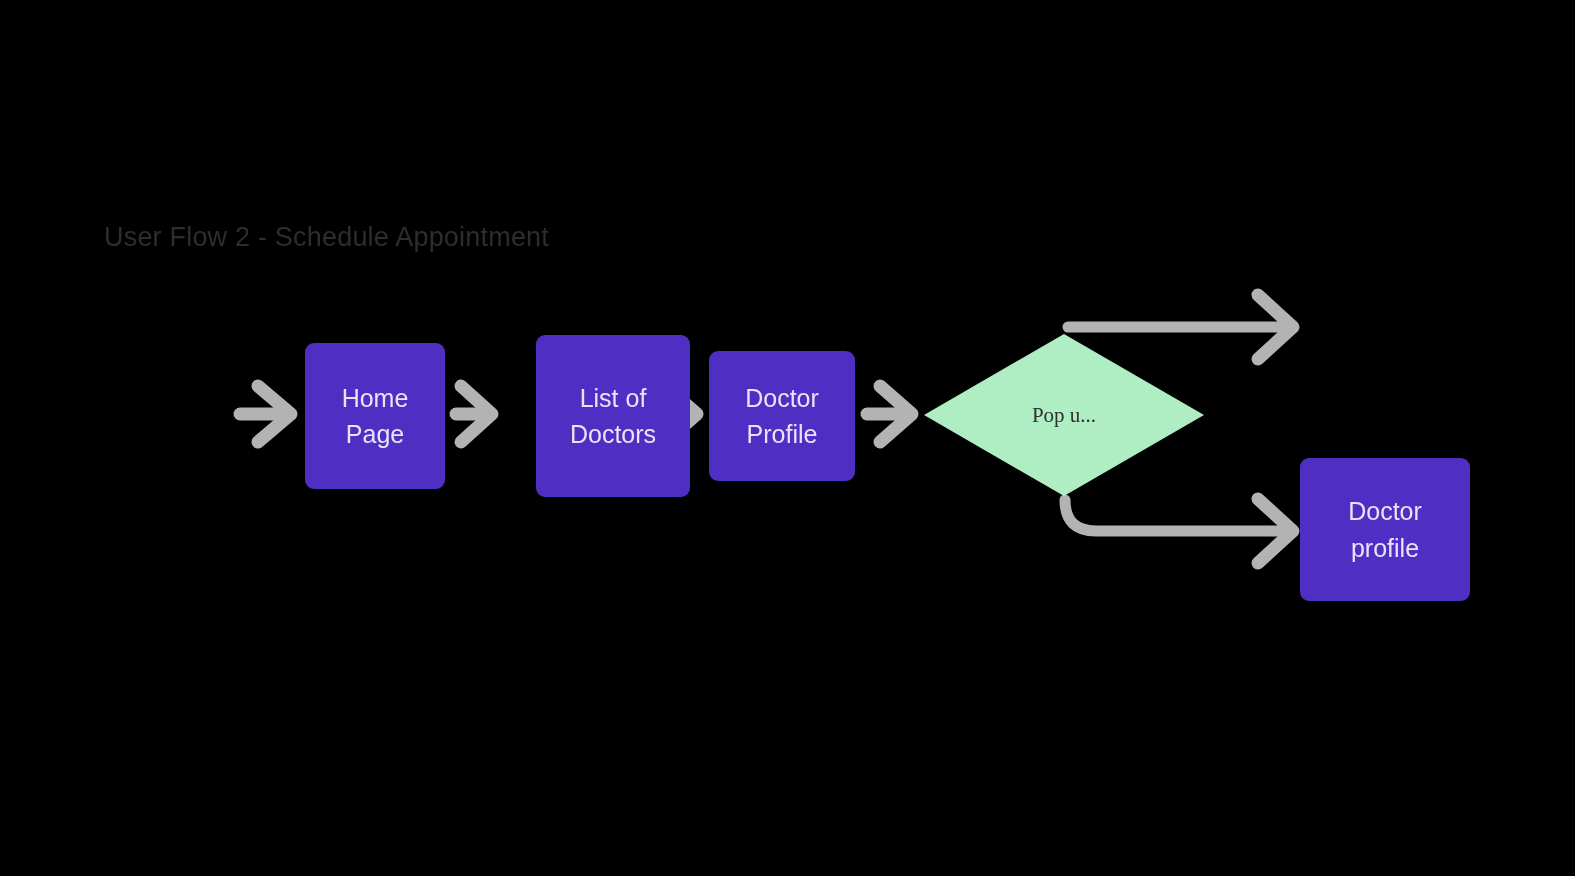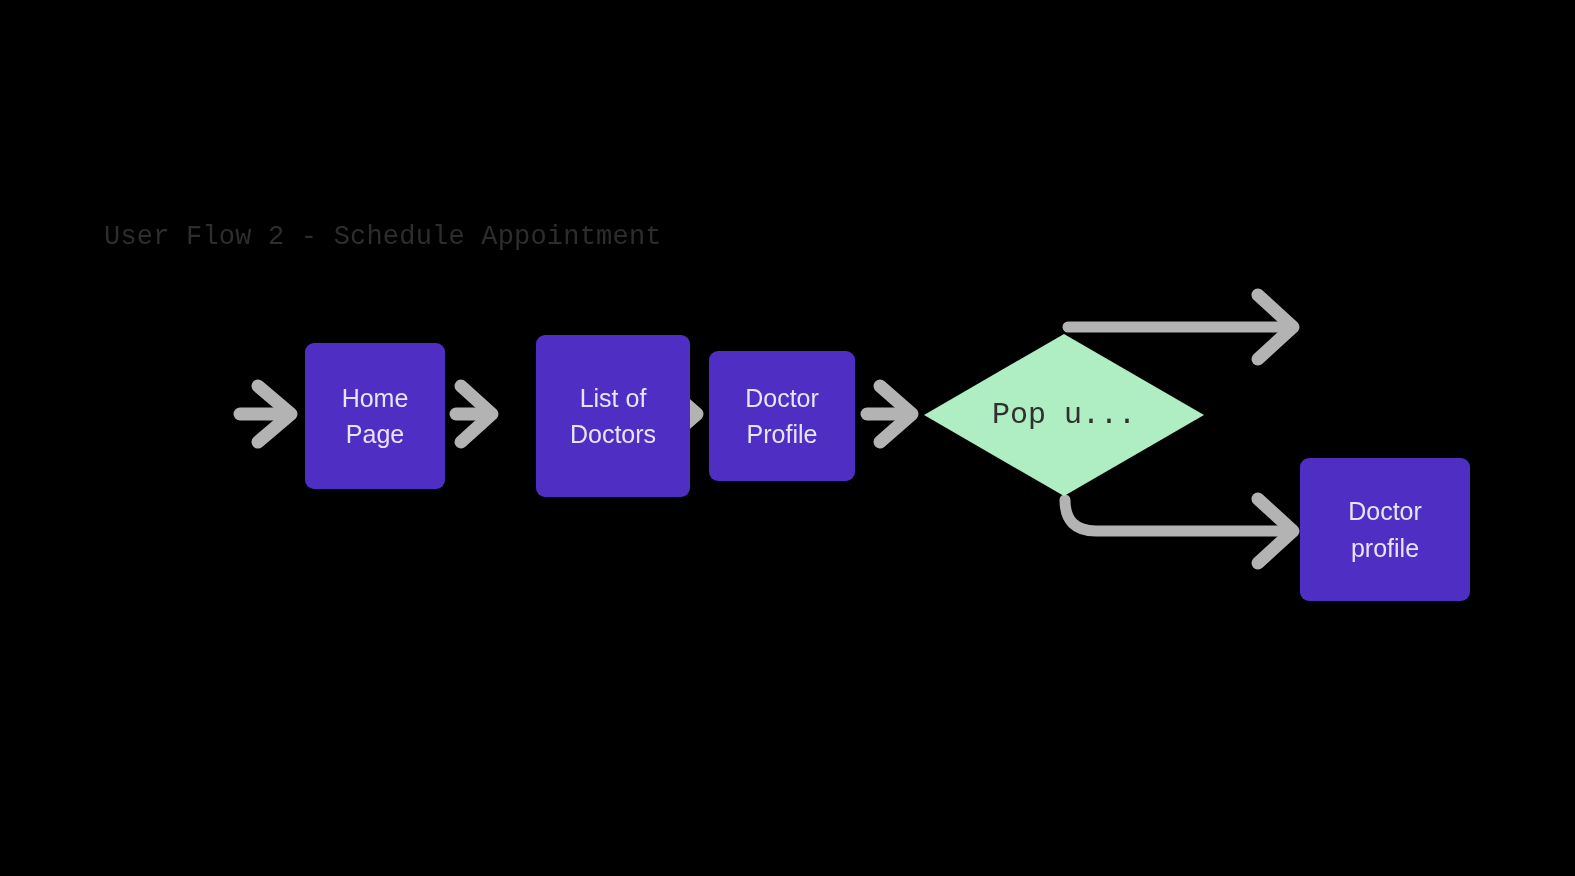--- a/index.html
+++ b/index.html
@@ -15,21 +15,21 @@
     background: #000000;
     overflow: hidden;
     font-family: "Liberation Sans", sans-serif;
   }
 
   
   .flow-title {
     position: absolute;
     left: 104px;
     top: 222px;
-    font-family: Liberation Mono, monospace;
+    font-family: Liberation Sans, sans-serif;
     font-size: 27px;
     font-weight: 500;
     letter-spacing: 0.2px;
     color: #2d2d2d;
     white-space: nowrap;
   }
 
   
   .node {
     position: absolute;
@@ -79,22 +79,22 @@
   }
   .diamond-shape {
     position: absolute;
     inset: 0;
     background: #aeeec2;
     clip-path: polygon(50% 0%, 100% 50%, 50% 100%, 0% 50%);
   }
   .node-decision .node-label {
     position: relative;
     z-index: 2;
-    font-family: Liberation Mono, monospace;
-    font-size: 30px;
+    font-family: Liberation Serif, serif;
+    font-size: 21px;
     font-weight: 400;
     color: #303030;
   }
 
   
   .connector-layer {
     position: absolute;
     left: 0;
     top: 0;
     width: 1575px;

